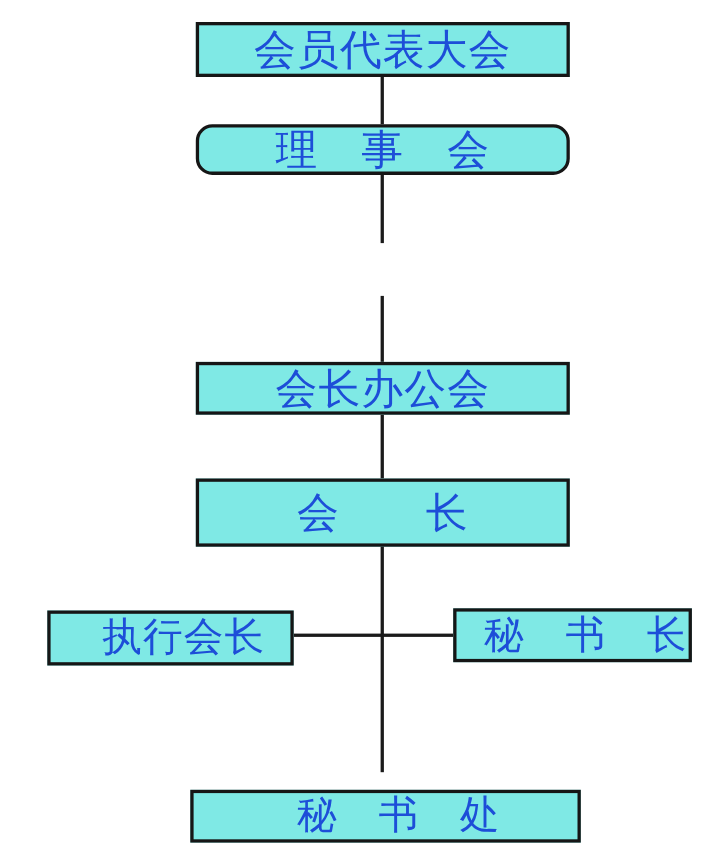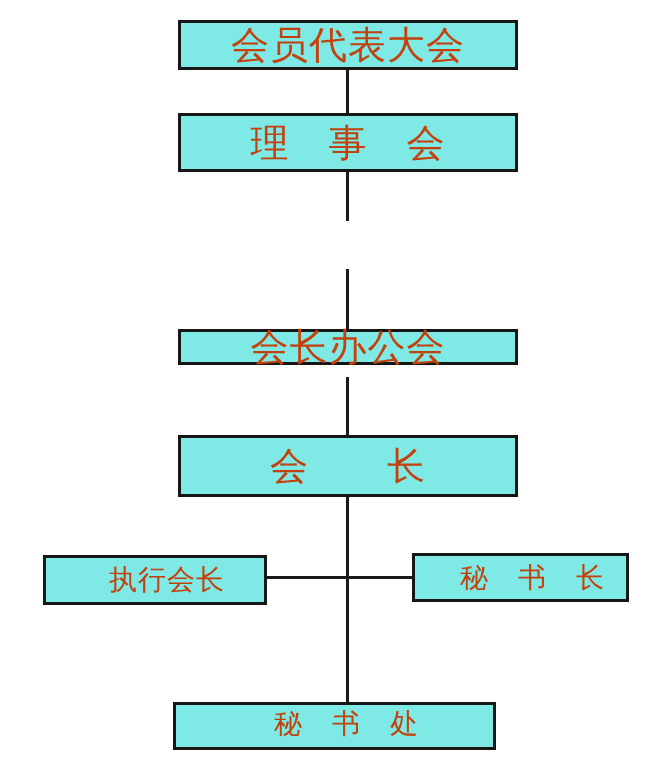--- a/index.html
+++ b/index.html
@@ -13,51 +13,51 @@
     height: 769px;
     background: #ffffff;
     font-family: "DejaVu Serif", "Liberation Serif", serif;
     overflow: hidden;
   }
   .org-box {
     position: absolute;
     box-sizing: border-box;
     background: #7fe9e5;
     border: 3px solid #161616;
-    color: #c2410c;
+    color: #1d4ed8;
     display: flex;
     align-items: center;
     justify-content: center;
     font-size: 38px;
     line-height: 1;
     white-space: pre;
     letter-spacing: 1px;
     text-align: right;
   }
   .org-box.branch {
-    font-size: 28px;
+    font-size: 36px;
     padding-left: 24px;
   }
   .connector {
     position: absolute;
     background: #1a1a1a;
   }
   .v-line { width: 3px; }
   .h-line { height: 3px; }
 
   
   .col { left: 178px; width: 340px; }
   .box-assembly        { top: 20px;  height: 50px; }
-  .box-council         { top: 113px; height: 59px; }
+  .box-council         { top: 113px; height: 46px; border-radius: 15px; }
   .box-standing        { top: 221px; height: 48px; }
-  .box-office          { top: 329px; height: 36px; }
+  .box-office          { top: 329px; height: 48px; }
   .box-president       { top: 435px; height: 62px; }
   .box-exec            { left: 43px;  top: 555px; width: 224px; height: 50px; }
   .box-secgen          { left: 412px; top: 553px; width: 217px; height: 49px; }
-  .box-secretariat     { left: 173px; top: 702px; width: 323px; height: 48px; font-family: Liberation Mono, monospace; }
+  .box-secretariat     { left: 173px; top: 718px; width: 355px; height: 48px; }
 
   
   .seg-1 { left: 346px; top: 70px;  height: 43px;  }
   .seg-2 { left: 346px; top: 159px; height: 62px;  }
   .seg-3 { left: 346px; top: 269px; height: 60px;  }
   .seg-4 { left: 346px; top: 377px; height: 58px;  }
   .seg-5 { left: 346px; top: 481px; height: 221px; }
   .seg-h { left: 267px; top: 576px; width: 145px;  }
 </style>
 </head>

